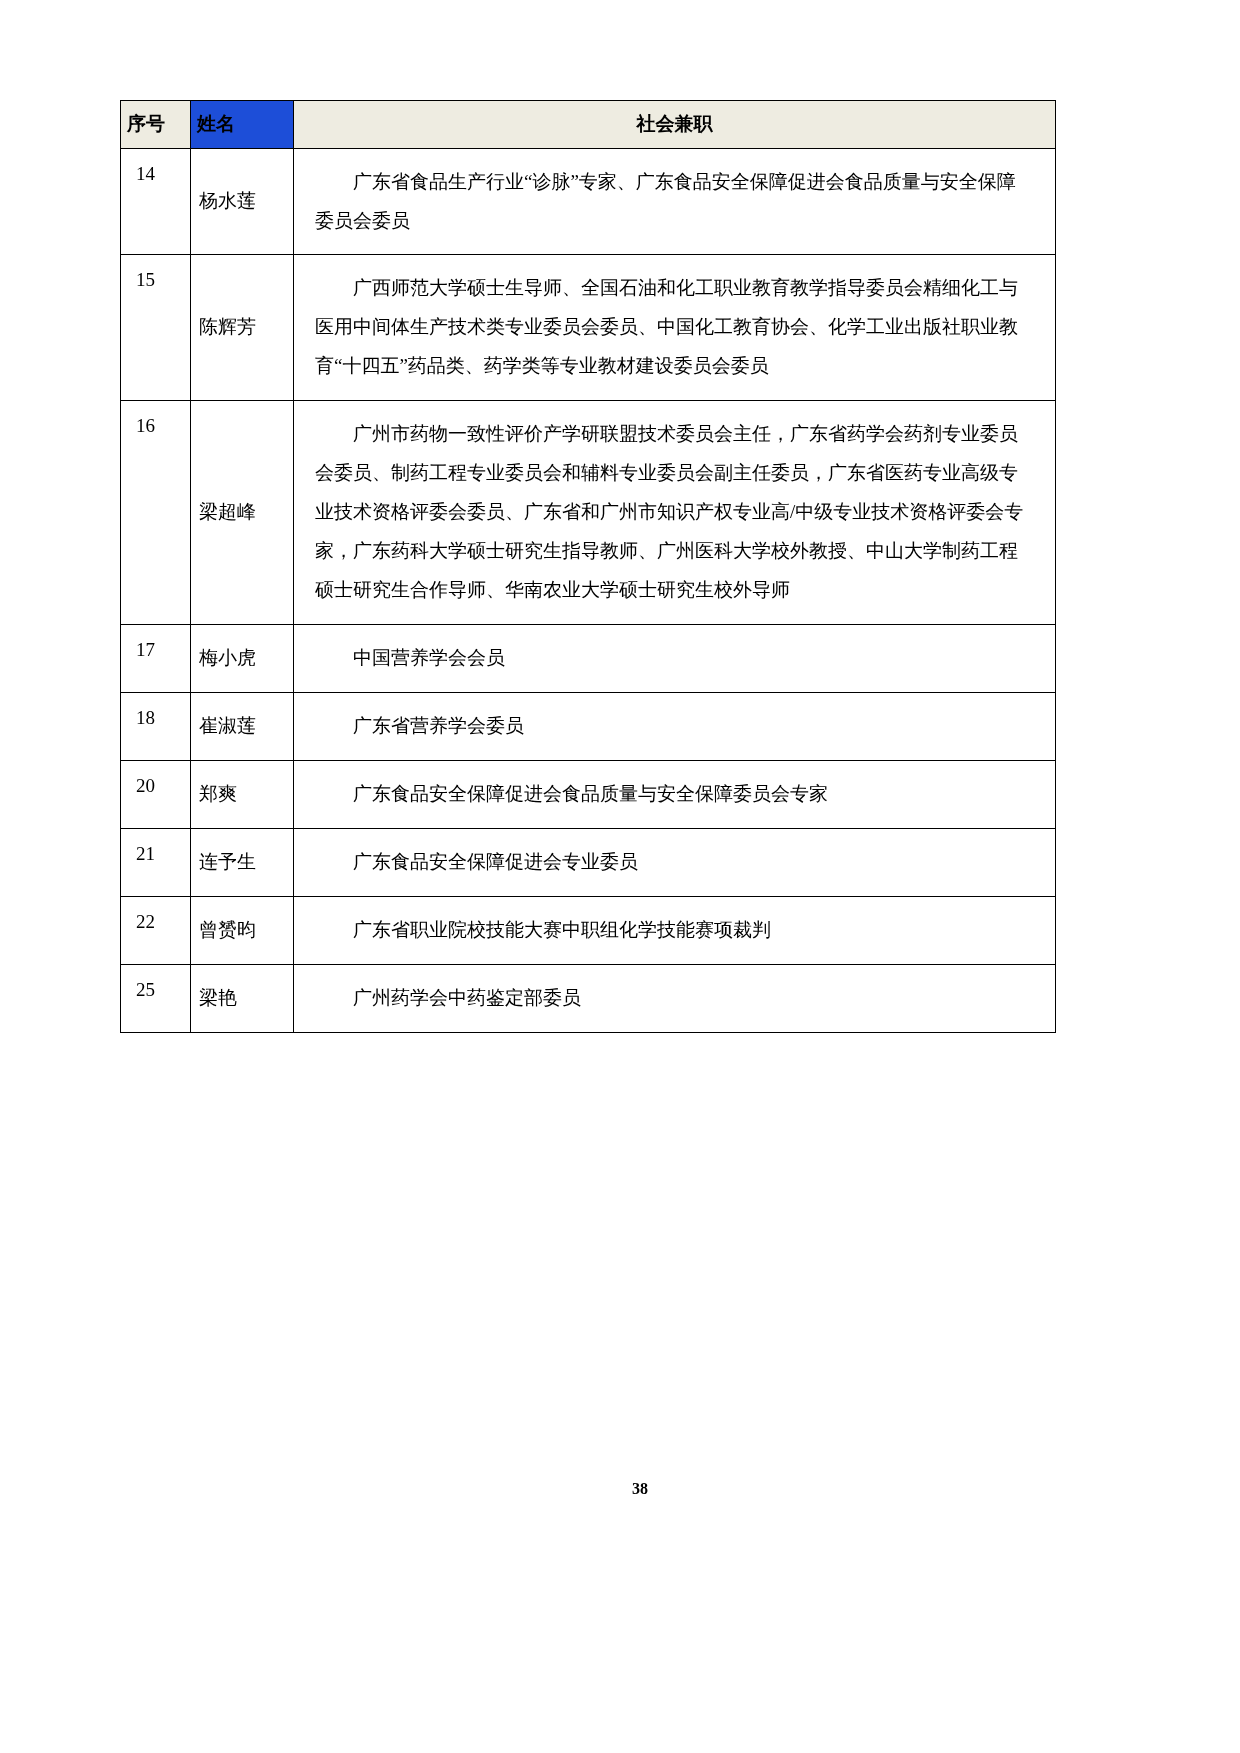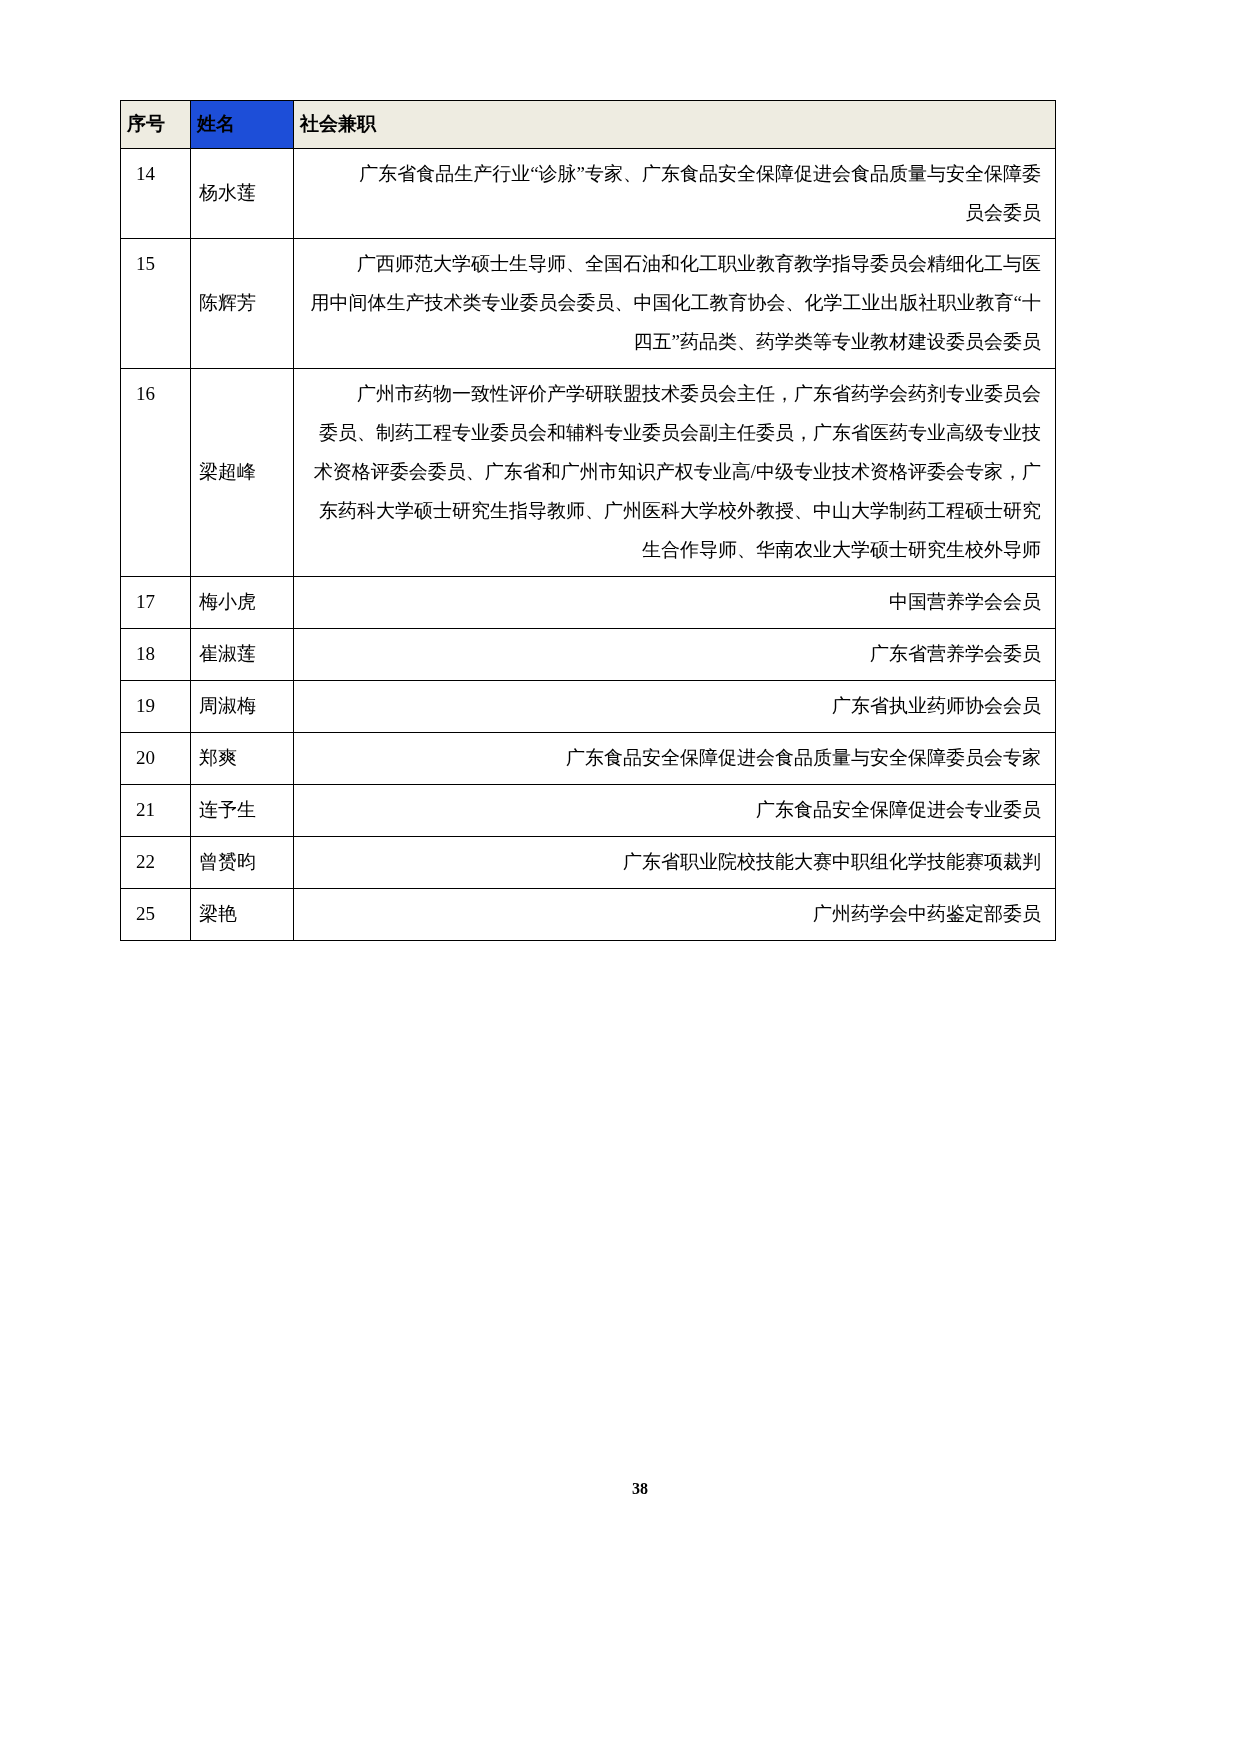--- a/index.html
+++ b/index.html
@@ -49,25 +49,24 @@
     padding: 6px 4px 6px 8px;
     line-height: 2.05;
     margin-top: 48px;
   }
   td.col-position {
     vertical-align: middle;
     padding: 6px 14px 6px 13px;
     line-height: 2.05;
   }
   .pos-text {
-    margin: 0;
+    margin: 8px;
     text-indent: 2em;
     line-height: 2.05;
     word-break: break-all;
-    text-align: right;
   }
   .page-number {
     position: absolute;
     left: 0;
     top: 1480px;
     width: 100%;
     text-align: center;
     font-size: 16px;
     font-weight: bold;
     font-family: "Liberation Serif", "DejaVu Serif", serif;
@@ -77,21 +76,21 @@
 </head>
 <body>
 
 <div class="page">
 
   <table class="roster">
     <thead>
       <tr>
         <th class="col-index" style="background: rgb(238, 236, 225);">序号</th>
         <th class="col-name" style="background: #1d4ed8;">姓名</th>
-        <th class="col-position" style="background: rgb(238, 236, 225);">社会兼职</th>
+        <th class="col-position" style="background: rgb(238, 236, 225); text-align: center;">社会兼职</th>
       </tr>
     </thead>
     <tbody id="roster-body">
         <tr>
           <td class="col-index">14</td>
           <td class="col-name">杨水莲</td>
           <td class="col-position">
             <p class="pos-text">广东省食品生产行业“诊脉”专家、广东食品安全保障促进会食品质量与安全保障委员会委员</p>
           </td>
         </tr>
@@ -117,27 +116,20 @@
           </td>
         </tr>
         <tr>
           <td class="col-index">18</td>
           <td class="col-name">崔淑莲</td>
           <td class="col-position">
             <p class="pos-text">广东省营养学会委员</p>
           </td>
         </tr>
         <tr>
-          <td class="col-index">19</td>
-          <td class="col-name">周淑梅</td>
-          <td class="col-position">
-            <p class="pos-text">广东省执业药师协会会员</p>
-          </td>
-        </tr>
-        <tr>
           <td class="col-index">20</td>
           <td class="col-name">郑爽</td>
           <td class="col-position">
             <p class="pos-text">广东食品安全保障促进会食品质量与安全保障委员会专家</p>
           </td>
         </tr>
         <tr>
           <td class="col-index">21</td>
           <td class="col-name">连予生</td>
           <td class="col-position">

